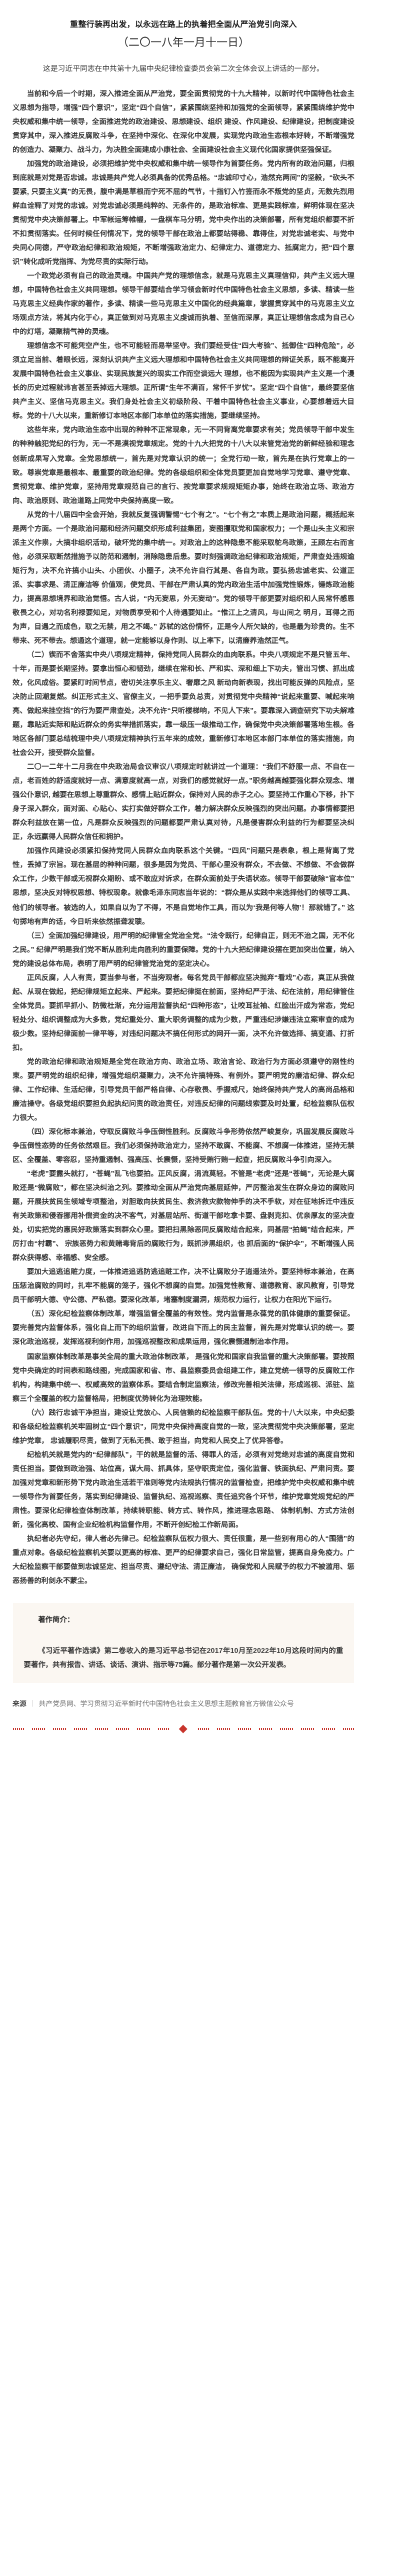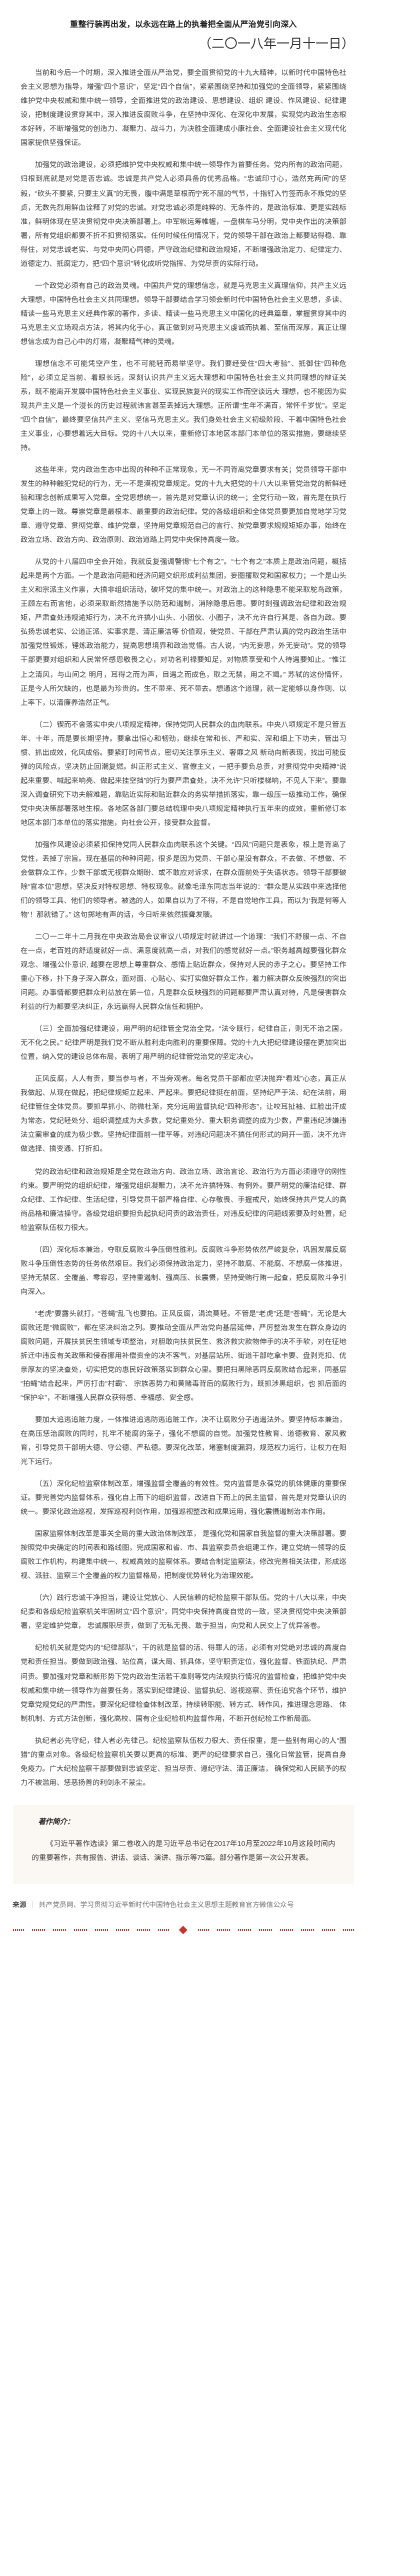--- a/index.html
+++ b/index.html
@@ -27,58 +27,58 @@
   .doc-title {
     font-size: 8px;
     font-weight: bold;
     color: #222222;
     text-align: center;
     line-height: 1.7;
     letter-spacing: 0.1px;
     margin: 5.6px 0 0 0;
   }
   .doc-subtitle {
-    font-size: 13px;
+    font-size: 11px;
     font-weight: normal;
     color: #333333;
-    text-align: right;
+    text-align: center;
     line-height: 1.9;
     margin: 0 0 9.8px 0;
   }
   .lede {
     font-size: 7.4px;
     color: #3b3b3b;
     text-align: center;
     line-height: 1.95;
     margin: 7px 0 9.8px 0;
   }
   p.para {
     font-size: 7.2px;
     color: #3b3b3b;
     line-height: 1.95;
     text-align: justify;
     text-justify: inter-ideograph;
-    margin: 8px;
+    margin: 0;
     text-indent: 2em;
     word-break: break-all;
+    font-weight: bold;
   }
   .intro-box {
     box-sizing: border-box;
     margin: 15.4px 12.6px 0 12.6px;
     background: #fbf7f2;
     padding: 9.8px 11.2px 11.2px 11.2px;
   }
   .intro-title {
     font-size: 7.2px;
     font-weight: bold;
     color: #2b2b2b;
     line-height: 1.9;
     text-indent: 2em;
-    margin: 0 0 8px 0;
-    font-style: italic;
+    margin: 0 0 17px 0;
   }
   .intro-box p.para {
     font-size: 7.2px;
   }
   .source-line {
     box-sizing: border-box;
     margin: 14px 12.6px 0 12.6px;
     font-size: 6.9px;
     color: #6d6d6d;
     line-height: 1.9;
@@ -122,30 +122,31 @@
 </head>
 <body>
 
 <div class="page">
 
   <div class="article">
 
     <h1 class="doc-title">重整行装再出发，以永远在路上的执着把全面从严治党引向深入</h1>
     <div class="doc-subtitle">（二〇一八年一月十一日）</div>
 
+    <div class="lede">这是习近平同志在中共第十九届中央纪律检查委员会第二次全体会议上讲话的一部分。</div>
 
     <p class="para">当前和今后一个时期，深入推进全面从严治党，要全面贯彻党的十九大精神，以新时代中国特色社会主义思想为指导，增强“四个意识”，坚定“四个自信”，紧紧围绕坚持和加强党的全面领导，紧紧围绕维护党中央权威和集中统一领导，全面推进党的政治建设、思想建设、组织 建设、作风建设、纪律建设，把制度建设贯穿其中，深入推进反腐败斗争，在坚持中深化、在深化中发展，实现党内政治生态根本好转，不断增强党的创造力、凝聚力、战斗力，为决胜全面建成小康社会、全面建设社会主义现代化国家提供坚强保证。</p>
     <p class="para">加强党的政治建设，必须把维护党中央权威和集中统一领导作为首要任务。党内所有的政治问题，归根到底就是对党是否忠诚。忠诚是共产党人必须具备的优秀品格。“忠诚印寸心，浩然充两间”的坚毅，“砍头不要紧, 只要主义真”的无畏，腹中满是草根而宁死不屈的气节，十指钉入竹签而永不叛党的坚贞，无数先烈用鲜血诠释了对党的忠诚。对党忠诚必须是纯粹的、无条件的，是政治标准、更是实践标准，鲜明体现在坚决贯彻党中央决策部署上。中军帐运筹帷幄，一盘棋车马分明，党中央作出的决策部署，所有党组织都要不折不扣贯彻落实。任何时候任何情况下，党的领导干部在政治上都要站得稳、靠得住，对党忠诚老实、与党中央同心同德，严守政治纪律和政治规矩，不断增强政治定力、纪律定力、道德定力、抵腐定力，把“四个意识”转化成听党指挥、为党尽责的实际行动。</p>
     <p class="para">一个政党必须有自己的政治灵魂。中国共产党的理想信念，就是马克思主义真理信仰，共产主义远大理想，中国特色社会主义共同理想。领导干部要结合学习领会新时代中国特色社会主义思想，多读、精读一些马克思主义经典作家的著作，多读、精读一些马克思主义中国化的经典篇章，掌握贯穿其中的马克思主义立场观点方法，将其内化于心，真正做到对马克思主义虔诚而执着、至信而深厚，真正让理想信念成为自己心中的灯塔，凝聚精气神的灵魂。</p>
     <p class="para">理想信念不可能凭空产生，也不可能轻而易举坚守。我们要经受住“四大考验”、抵御住“四种危险”，必须立足当前、着眼长远，深刻认识共产主义远大理想和中国特色社会主义共同理想的辩证关系，既不能离开发展中国特色社会主义事业、实现民族复兴的现实工作而空谈远大 理想，也不能因为实现共产主义是一个漫长的历史过程就讳言甚至丢掉远大理想。正所谓“生年不满百，常怀千岁忧”。坚定“四个自信”，最终要坚信共产主义、坚信马克思主义。我们身处社会主义初级阶段、干着中国特色社会主义事业，心要想着远大目标。党的十八大以来，重新修订本地区本部门本单位的落实措施，要继续坚持。</p>
     <p class="para">这些年来，党内政治生态中出现的种种不正常现象，无一不同背离党章要求有关；党员领导干部中发生的种种触犯党纪的行为，无一不是漠视党章规定。党的十九大把党的十八大以来管党治党的新鲜经验和理念创新成果写入党章。全党思想统一，首先是对党章认识的统一；全党行动一致，首先是在执行党章上的一致。尊崇党章是最根本、最重要的政治纪律。党的各级组织和全体党员要更加自觉地学习党章、遵守党章、贯彻党章、维护党章，坚持用党章规范自己的言行、按党章要求规规矩矩办事，始终在政治立场、政治方向、政治原则、政治道路上同党中央保持高度一致。</p>
     <p class="para">从党的十八届四中全会开始，我就反复强调警惕“七个有之”。“七个有之”本质上是政治问题，概括起来是两个方面。一个是政治问题和经济问题交织形成利益集团，妄图攫取党和国家权力；一个是山头主义和宗派主义作祟，大搞非组织活动，破坏党的集中统一。对政治上的这种隐患不能采取鸵鸟政策，王顾左右而言他，必须采取断然措施予以防范和遏制，消除隐患后患。要时刻强调政治纪律和政治规矩，严肃查处违规逾矩行为，决不允许搞小山头、小团伙、小圈子，决不允许自行其是、各自为政。要弘扬忠诚老实、公道正派、实事求是、清正廉洁等 价值观，使党员、干部在严肃认真的党内政治生活中加强党性锻炼，锤炼政治能力，提高思想境界和政治觉悟。古人说，“内无妄思，外无妄动”。党的领导干部更要对组织和人民常怀感恩敬畏之心，对功名利禄要知足，对物质享受和个人待遇要知止。“惟江上之清风，与山间之 明月，耳得之而为声，目遇之而成色，取之无禁，用之不竭。” 苏轼的这份情怀，正是今人所欠缺的，也是最为珍贵的。生不带来、死不带去。想通这个道理，就一定能够以身作则、以上率下，以清廉养浩然正气。</p>
     <p class="para">（二）锲而不舍落实中央八项规定精神，保持党同人民群众的血肉联系。中央八项规定不是只管五年、十年，而是要长期坚持。要拿出恒心和韧劲，继续在常和长、严和实、深和细上下功夫，管出习惯、抓出成效，化风成俗。要紧盯时间节点，密切关注享乐主义、奢靡之风 新动向新表现，找出可能反弹的风险点，坚决防止回潮复燃。纠正形式主义、官僚主义，一把手要负总责，对贯彻党中央精神“说起来重要、喊起来响亮、做起来挂空挡”的行为要严肃查处，决不允许“只听楼梯响，不见人下来”。要靠深入调查研究下功夫解难题，靠贴近实际和贴近群众的务实举措抓落实，靠一级压一级推动工作，确保党中央决策部署落地生根。各地区各部门要总结梳理中央八项规定精神执行五年来的成效，重新修订本地区本部门本单位的落实措施，向社会公开，接受群众监督。</p>
+    <p class="para">二〇一二年十二月我在中央政治局会议审议八项规定时就讲过一个道理：“我们不舒服一点、不自在一点，老百姓的舒适度就好一点、满意度就高一点，对我们的感觉就好一点。”职务越高越要强化群众观念、增强公仆意识, 越要在思想上尊重群众、感情上贴近群众，保持对人民的赤子之心。要坚持工作重心下移，扑下身子深入群众，面对面、心贴心、实打实做好群众工作，着力解决群众反映强烈的突出问题。办事情都要把群众利益放在第一位，凡是群众反映强烈的问题都要严肃认真对待，凡是侵害群众利益的行为都要坚决纠正，永远赢得人民群众信任和拥护。</p>
     <p class="para">加强作风建设必须紧扣保持党同人民群众血肉联系这个关键。“四风”问题只是表象，根上是背离了党性，丢掉了宗旨。现在基层的种种问题，很多是因为党员、干部心里没有群众，不去做、不想做、不会做群众工作，少数干部或无视群众期盼、或不敢应对诉求，在群众面前处于失语状态。领导干部要破除“官本位”思想，坚决反对特权思想、特权现象。就像毛泽东同志当年说的：“群众是从实践中来选择他们的领导工具、他们的领导者。被选的人，如果自以为了不得，不是自觉地作工具，而以为‘我是何等人物’！那就错了。” 这句掷地有声的话，今日听来依然振聋发聩。</p>
-    <p class="para">二〇一二年十二月我在中央政治局会议审议八项规定时就讲过一个道理：“我们不舒服一点、不自在一点，老百姓的舒适度就好一点、满意度就高一点，对我们的感觉就好一点。”职务越高越要强化群众观念、增强公仆意识, 越要在思想上尊重群众、感情上贴近群众，保持对人民的赤子之心。要坚持工作重心下移，扑下身子深入群众，面对面、心贴心、实打实做好群众工作，着力解决群众反映强烈的突出问题。办事情都要把群众利益放在第一位，凡是群众反映强烈的问题都要严肃认真对待，凡是侵害群众利益的行为都要坚决纠正，永远赢得人民群众信任和拥护。</p>
     <p class="para">（三）全面加强纪律建设，用严明的纪律管全党治全党。“法令既行，纪律自正，则无不治之国，无不化之民。” 纪律严明是我们党不断从胜利走向胜利的重要保障。党的十九大把纪律建设摆在更加突出位置，纳入党的建设总体布局，表明了用严明的纪律管党治党的坚定决心。</p>
     <p class="para">正风反腐，人人有责，要当参与者，不当旁观者。每名党员干部都应坚决抛弃“看戏”心态，真正从我做起、从现在做起，把纪律规矩立起来、严起来。要把纪律挺在前面，坚持纪严于法、纪在法前，用纪律管住全体党员。要抓早抓小、防微杜渐，充分运用监督执纪“四种形态”，让咬耳扯袖、红脸出汗成为常态，党纪轻处分、组织调整成为大多数，党纪重处分、重大职务调整的成为少数，严重违纪涉嫌违法立案审查的成为极少数。坚持纪律面前一律平等，对违纪问题决不搞任何形式的网开一面，决不允许做选择、搞变通、打折扣。</p>
     <p class="para">党的政治纪律和政治规矩是全党在政治方向、政治立场、政治言论、政治行为方面必须遵守的刚性约束。要严明党的组织纪律，增强党组织凝聚力，决不允许搞特殊、有例外。要严明党的廉洁纪律、群众纪律、工作纪律、生活纪律，引导党员干部严格自律、心存敬畏、手握戒尺，始终保持共产党人的高尚品格和廉洁操守。各级党组织要担负起执纪问责的政治责任，对违反纪律的问题线索要及时处置，纪检监察队伍权力很大。</p>
     <p class="para">（四）深化标本兼治，夺取反腐败斗争压倒性胜利。反腐败斗争形势依然严峻复杂，巩固发展反腐败斗争压倒性态势的任务依然艰巨。我们必须保持政治定力，坚持不敢腐、不能腐、不想腐一体推进，坚持无禁区、全覆盖、零容忍，坚持重遏制、强高压、长震慑，坚持受贿行贿一起查，把反腐败斗争引向深入。</p>
     <p class="para">“老虎”要露头就打，“苍蝇”乱飞也要拍。正风反腐，涓流莫轻。不管是“老虎”还是“苍蝇”，无论是大腐败还是“微腐败”，都在坚决纠治之列。要推动全面从严治党向基层延伸，严厉整治发生在群众身边的腐败问题，开展扶贫民生领域专项整治，对胆敢向扶贫民生、救济救灾款物伸手的决不手软，对在征地拆迁中违反有关政策和侵吞挪用补偿资金的决不客气，对基层站所、街道干部吃拿卡要、盘剥克扣、优亲厚友的坚决查处，切实把党的惠民好政策落实到群众心里。要把扫黑除恶同反腐败结合起来，同基层“拍蝇”结合起来，严厉打击“村霸”、 宗族恶势力和黄赌毒背后的腐败行为，既抓涉黑组织，也 抓后面的“保护伞”，不断增强人民群众获得感、幸福感、安全感。</p>
     <p class="para">要加大追逃追赃力度，一体推进追逃防逃追赃工作，决不让腐败分子逍遥法外。要坚持标本兼治，在高压惩治腐败的同时，扎牢不能腐的笼子，强化不想腐的自觉。加强党性教育、道德教育、家风教育，引导党员干部明大德、守公德、严私德。要深化改革，堵塞制度漏洞，规范权力运行，让权力在阳光下运行。</p>
     <p class="para">（五）深化纪检监察体制改革，增强监督全覆盖的有效性。党内监督是永葆党的肌体健康的重要保证。要完善党内监督体系，强化自上而下的组织监督，改进自下而上的民主监督，首先是对党章认识的统一。要深化政治巡视，发挥巡视利剑作用，加强巡视整改和成果运用，强化震慑遏制治本作用。</p>
     <p class="para">国家监察体制改革是事关全局的重大政治体制改革， 是强化党和国家自我监督的重大决策部署。要按照党中央确定的时间表和路线图，完成国家和省、市、县监察委员会组建工作，建立党统一领导的反腐败工作机构，构建集中统一、权威高效的监察体系。要结合制定监察法，修改完善相关法律，形成巡视、派驻、监察三个全覆盖的权力监督格局，把制度优势转化为治理效能。</p>
     <p class="para">（六）践行忠诚干净担当，建设让党放心、人民信赖的纪检监察干部队伍。党的十八大以来，中央纪委和各级纪检监察机关牢固树立“四个意识”，同党中央保持高度自觉的一致，坚决贯彻党中央决策部署，坚定维护党章， 忠诚履职尽责，做到了无私无畏、敢于担当，向党和人民交上了优异答卷。</p>
     <p class="para">纪检机关就是党内的“纪律部队”，干的就是监督的活、得罪人的活，必须有对党绝对忠诚的高度自觉和责任担当。要做到政治强、站位高，谋大局、抓具体，坚守职责定位，强化监督、铁面执纪、严肃问责。要加强对党章和新形势下党内政治生活若干准则等党内法规执行情况的监督检查，把维护党中央权威和集中统一领导作为首要任务，落实到纪律建设、监督执纪、巡视巡察、责任追究各个环节，维护党章党规党纪的严肃性。要深化纪律检查体制改革，持续转职能、转方式、转作风，推进理念思路、 体制机制、方式方法创新，强化高校、国有企业纪检机构监督作用，不断开创纪检工作新局面。</p>

